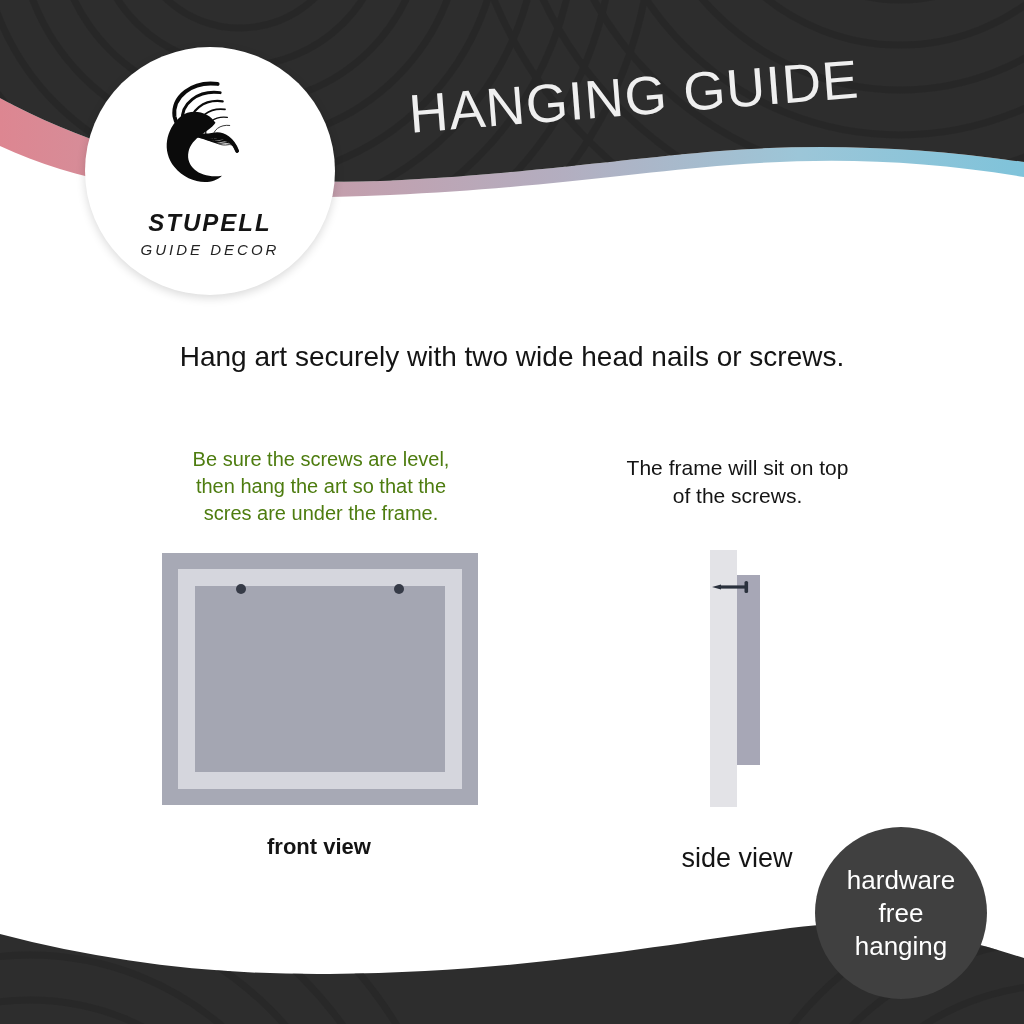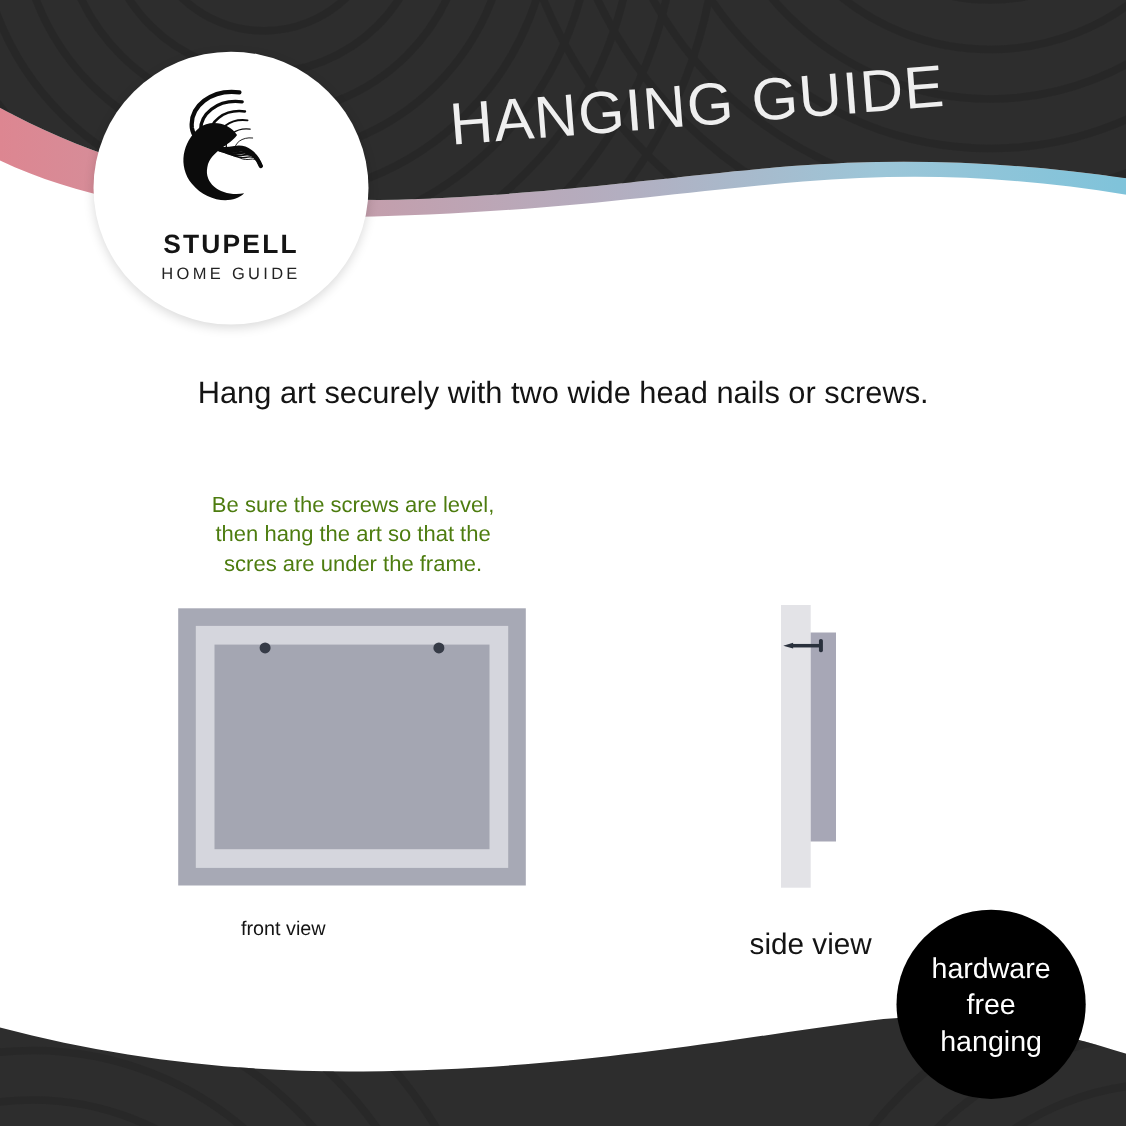--- a/index.html
+++ b/index.html
@@ -15,21 +15,21 @@
   .hanging-title{
     left:354px;top:64px;width:560px;height:66px;z-index:1;
     font-size:54px;line-height:64px;font-weight:400;letter-spacing:1px;
     color:#efefef;text-align:center;transform:rotate(-4.5deg);
     white-space:nowrap;
   }
 
   
   .logo-circle{
     left:85px;top:47px;width:250px;height:248px;border-radius:50%;
-    background:#ffffff;z-index:2;box-shadow:0 3px 10px rgba(0,0,0,0.15);
+    background:#ffffff;z-index:2;box-shadow:0 3px 10px rgba(0,0,0,0.15);font-style:italic;
   }
   .logo-swoosh{left:70px;top:30px;}
   .brand-name{
     left:0;top:162px;width:250px;text-align:center;
     font-size:24px;font-weight:600;letter-spacing:2px;color:#141414;
   }
   .brand-tagline{
     left:0;top:194px;width:250px;text-align:center;
     font-size:15px;font-weight:400;letter-spacing:3px;color:#232323;
   }
@@ -43,40 +43,40 @@
   }
   .preline{white-space:pre-line;}
   .front-note{
     left:150px;top:446px;width:342px;text-align:center;
     font-size:20px;line-height:27px;color:#4d7c0f;
   }
   .side-note{
     left:590px;top:454px;width:295px;text-align:center;
     font-size:21px;line-height:28px;color:#141414;
   }
-  .front-label{left:219px;top:834px;width:200px;font-size:18px;color:#141414;}
+  .front-label{left:219px;top:834px;width:200px;text-align:center;font-size:22px;color:#141414;font-weight:bold;}
   .side-label{left:637px;top:843px;width:200px;text-align:center;font-size:27px;color:#141414;}
 
   
   .frame-outer{left:162px;top:553px;width:316px;height:252px;background:#a7a9b5;}
   .frame-mat{position:absolute;left:16px;top:16px;right:16px;bottom:16px;background:#d5d6dd;}
   .frame-canvas{position:absolute;left:33px;top:33px;right:33px;bottom:33px;background:#a4a6b2;}
   .screw{position:absolute;width:10px;height:10px;border-radius:50%;background:#363b47;}
   .screw-left{left:74px;top:31px;}
   .screw-right{left:232px;top:31px;}
 
   
   .wall-bar{left:710px;top:550px;width:27px;height:257px;background:#e3e3e7;}
   .frame-bar{left:737px;top:575px;width:23px;height:190px;background:#a7a7b6;}
   .nail-svg{left:712px;top:579px;z-index:1;}
 
   
   .badge-circle{
     left:815px;top:827px;width:172px;height:172px;border-radius:50%;
-    background:#000000;z-index:3;display:flex;align-items:center;justify-content:center;
+    background:#404040;z-index:3;display:flex;align-items:center;justify-content:center;
   }
   .badge-text{
     font-size:26px;line-height:33px;color:#ffffff;text-align:center;font-weight:400;
   }
 
   
   .footer-svg{left:0;top:880px;z-index:1;}
 </style>
 </head>
 <body>
@@ -128,29 +128,31 @@
         <path d="M58,6 C34,3 16,18 18,36 C20,50 38,56 54,53 C64,51 72,58 76,68" stroke-width="3.6"></path>
         <path d="M58,6 C34,3 16,18 18,36 C20,50 38,56 54,53 C64,51 72,58 76,68" stroke-width="3.2" transform="translate(76 68) scale(0.87) translate(-76 -68)"></path>
         <path d="M58,6 C34,3 16,18 18,36 C20,50 38,56 54,53 C64,51 72,58 76,68" stroke-width="2.8" transform="translate(76 68) scale(0.74) translate(-76 -68)"></path>
         <path d="M58,6 C34,3 16,18 18,36 C20,50 38,56 54,53 C64,51 72,58 76,68" stroke-width="2.5" transform="translate(76 68) scale(0.62) translate(-76 -68)"></path>
         <path d="M58,6 C34,3 16,18 18,36 C20,50 38,56 54,53 C64,51 72,58 76,68" stroke-width="2.2" transform="translate(76 68) scale(0.50) translate(-76 -68)"></path>
         <path d="M58,6 C34,3 16,18 18,36 C20,50 38,56 54,53 C64,51 72,58 76,68" stroke-width="2" transform="translate(76 68) scale(0.38) translate(-76 -68)"></path>
       </g>
       <path fill="#0b0b0b" d="M24,36 C10,48 6,68 18,83 C30,98 52,101 62,91 C44,94 28,84 31,69 C34,55 50,51 56,42 C50,32 34,28 24,36 Z"></path>
     </svg>
     <div class="abs brand-name">STUPELL</div>
-    <div class="abs brand-tagline">HOME GUIDE</div>
+    <div class="abs brand-tagline">GUIDE DECOR</div>
   </div>
 
 
   <div class="abs intro-line">Hang art securely with two wide head nails or screws.</div>
 
   <div class="abs front-note preline">Be sure the screws are level,
 then hang the art so that the
 scres are under the frame.</div>
+  <div class="abs side-note preline">The frame will sit on top
+of the screws.</div>
 
   <div class="abs frame-outer">
     <div class="frame-mat"></div>
     <div class="frame-canvas"></div>
     <div class="screw screw-left"></div>
     <div class="screw screw-right"></div>
   </div>
   <div class="abs front-label">front view</div>
 
   <div class="abs wall-bar"></div>

